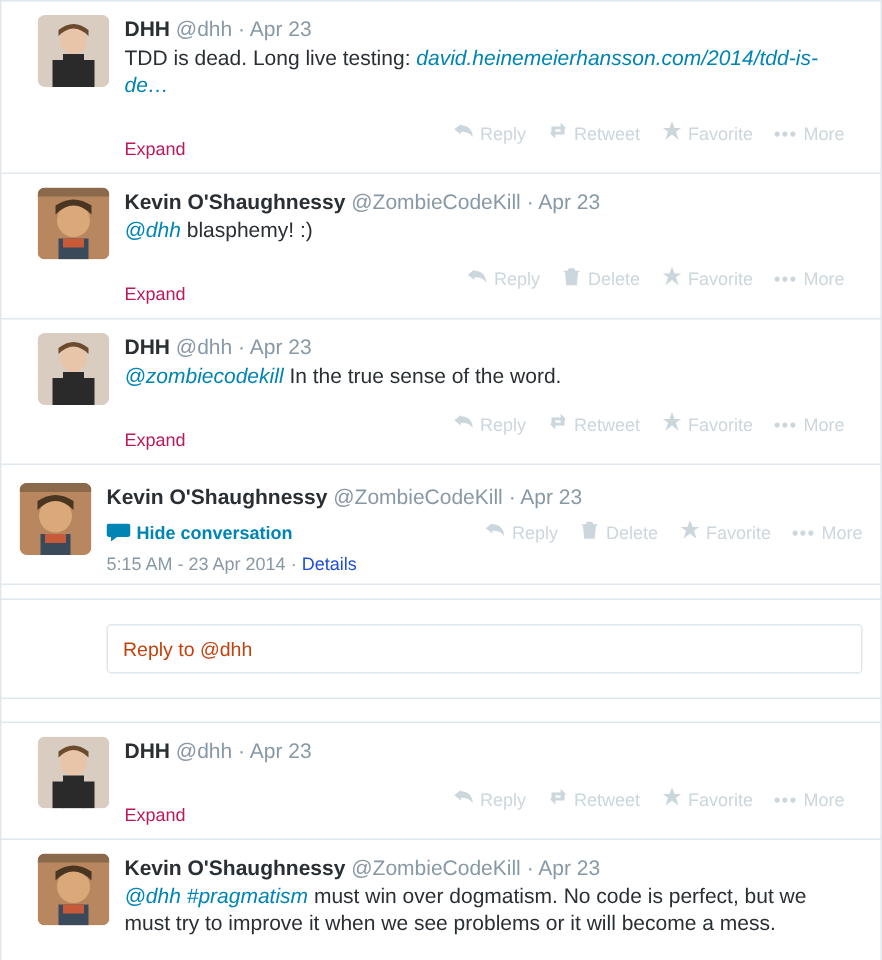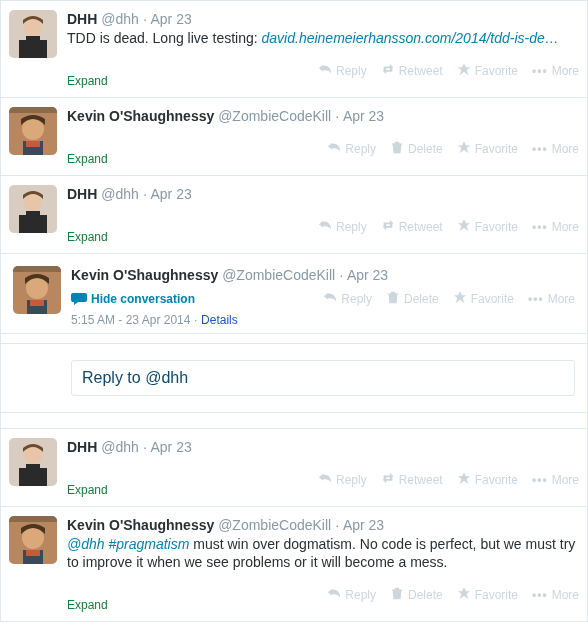--- a/index.html
+++ b/index.html
@@ -5,21 +5,21 @@
 * { box-sizing: border-box; margin: 0; padding: 0; }
 body {
   font-family: "Helvetica Neue", Helvetica, Arial, sans-serif;
   font-size: 14px;
   color: #333;
   background: #fff;
   width: 588px;
 }
 .tweet {
   display: flex;
-  padding: 9px 8px;
+  padding: 9px 24px;
   border: 1px solid #e1e8ed;
   border-top: none;
 }
 .tweet:first-child { border-top: 1px solid #e1e8ed; }
 .tweet.expanded {
   padding: 12px 12px 6px 12px;
 }
 .avatar {
   width: 48px; height: 48px;
   border-radius: 5px;
@@ -34,21 +34,21 @@
 .username, .dot, .time { color: #8899a6; }
 .content { line-height: 18px; color: #292f33; word-wrap: break-word; }
 .link { color: #0084b4; font-style: italic; }
 .footer {
   display: flex;
   align-items: center;
   margin-top: 6px;
   font-size: 12px;
   color: #8899a6;
 }
-.expand-link { color: #15803d; margin-top: 21px; }
+.expand-link { color: #be185d; margin-top: 21px; }
 .hide-link { color: #0084b4; font-weight: bold; }
 .actions {
   margin-left: auto;
   display: flex;
   gap: 14px;
   align-items: center;
   color: #ccd6dd;
 }
 .action { display: flex; align-items: center; gap: 4px; font-size: 12px; color: #ccd6dd; cursor: pointer; }
 .action svg { width: 14px; height: 14px; fill: #ccd6dd; }
@@ -61,22 +61,22 @@
 .meta-line .details { color: #1d4ed8; }
 .reply-box-row {
   border: 1px solid #e1e8ed;
   border-top: none;
   padding: 16px 12px 16px 70px;
 }
 .reply-box {
   border: 1px solid #e1e8ed;
   border-radius: 3px;
   padding: 8px 10px;
-  color: #0c4a6e;
-  font-size: 16px;
+  color: #c2410c;
+  font-size: 13px;
   background: #fff;
 }
 .spacer {
   border: 1px solid #e1e8ed;
   border-top: none;
   height: 16px;
 }
 .spacer.top { height: 10px; }
 .speech-icon { display:inline-flex; width:16px; height:12px; margin-right:4px; vertical-align:middle; }
 .speech-icon svg { width:16px; height:12px; fill:#0084b4; }
@@ -134,20 +134,21 @@
           <rect width="48" height="48" fill="#b8875f"></rect>
           <rect x="0" y="0" width="48" height="6" fill="#8a6a4a"></rect>
           <circle cx="24" cy="22" r="11" fill="#dba87a"></circle>
           <path d="M12 18 Q24 6 36 18 L36 12 Q24 4 12 12 Z" fill="#4a3520"></path>
           <rect x="14" y="34" width="20" height="14" fill="#3a4a5a"></rect>
           <rect x="17" y="34" width="14" height="6" fill="#c85a3a"></rect>
         </svg>
       </div>
       <div class="tweet-body">
         <div class="header-line"><span class="fullname">Kevin O'Shaughnessy</span> <span class="username">@ZombieCodeKill</span> <span class="dot">·</span> <span class="time">Apr 23</span></div>
+        <div class="content"><span class="link">@dhh</span><span> blasphemy! :)</span></div>
         <div class="footer">
           <span class="expand-link">Expand</span>
           <div class="actions">
             <span class="action">
               <span><svg viewBox="0 0 16 16">
                   <path d="M6 3L1 7l5 4V9c4 0 7 1 9 4 0-5-3-9-9-9V3z"></path>
                 </svg></span>
               <span>Reply</span>
             </span>
             <span class="action">
@@ -176,20 +177,21 @@
           <rect width="48" height="48" fill="#d9ccc0"></rect>
           <circle cx="24" cy="17" r="9" fill="#e8c5a8"></circle>
           <path d="M14 14 Q24 4 34 14 L34 10 Q24 2 14 10 Z" fill="#6b4a2e"></path>
           <rect x="17" y="26" width="14" height="22" fill="#2a2a2a"></rect>
           <rect x="10" y="30" width="8" height="18" fill="#2a2a2a"></rect>
           <rect x="30" y="30" width="8" height="18" fill="#2a2a2a"></rect>
         </svg>
       </div>
       <div class="tweet-body">
         <div class="header-line"><span class="fullname">DHH</span> <span class="username">@dhh</span> <span class="dot">·</span> <span class="time">Apr 23</span></div>
+        <div class="content"><span class="link">@zombiecodekill</span><span> In the true sense of the word.</span></div>
         <div class="footer">
           <span class="expand-link">Expand</span>
           <div class="actions">
             <span class="action">
               <span><svg viewBox="0 0 16 16">
                   <path d="M6 3L1 7l5 4V9c4 0 7 1 9 4 0-5-3-9-9-9V3z"></path>
                 </svg></span>
               <span>Reply</span>
             </span>
             <span class="action">

